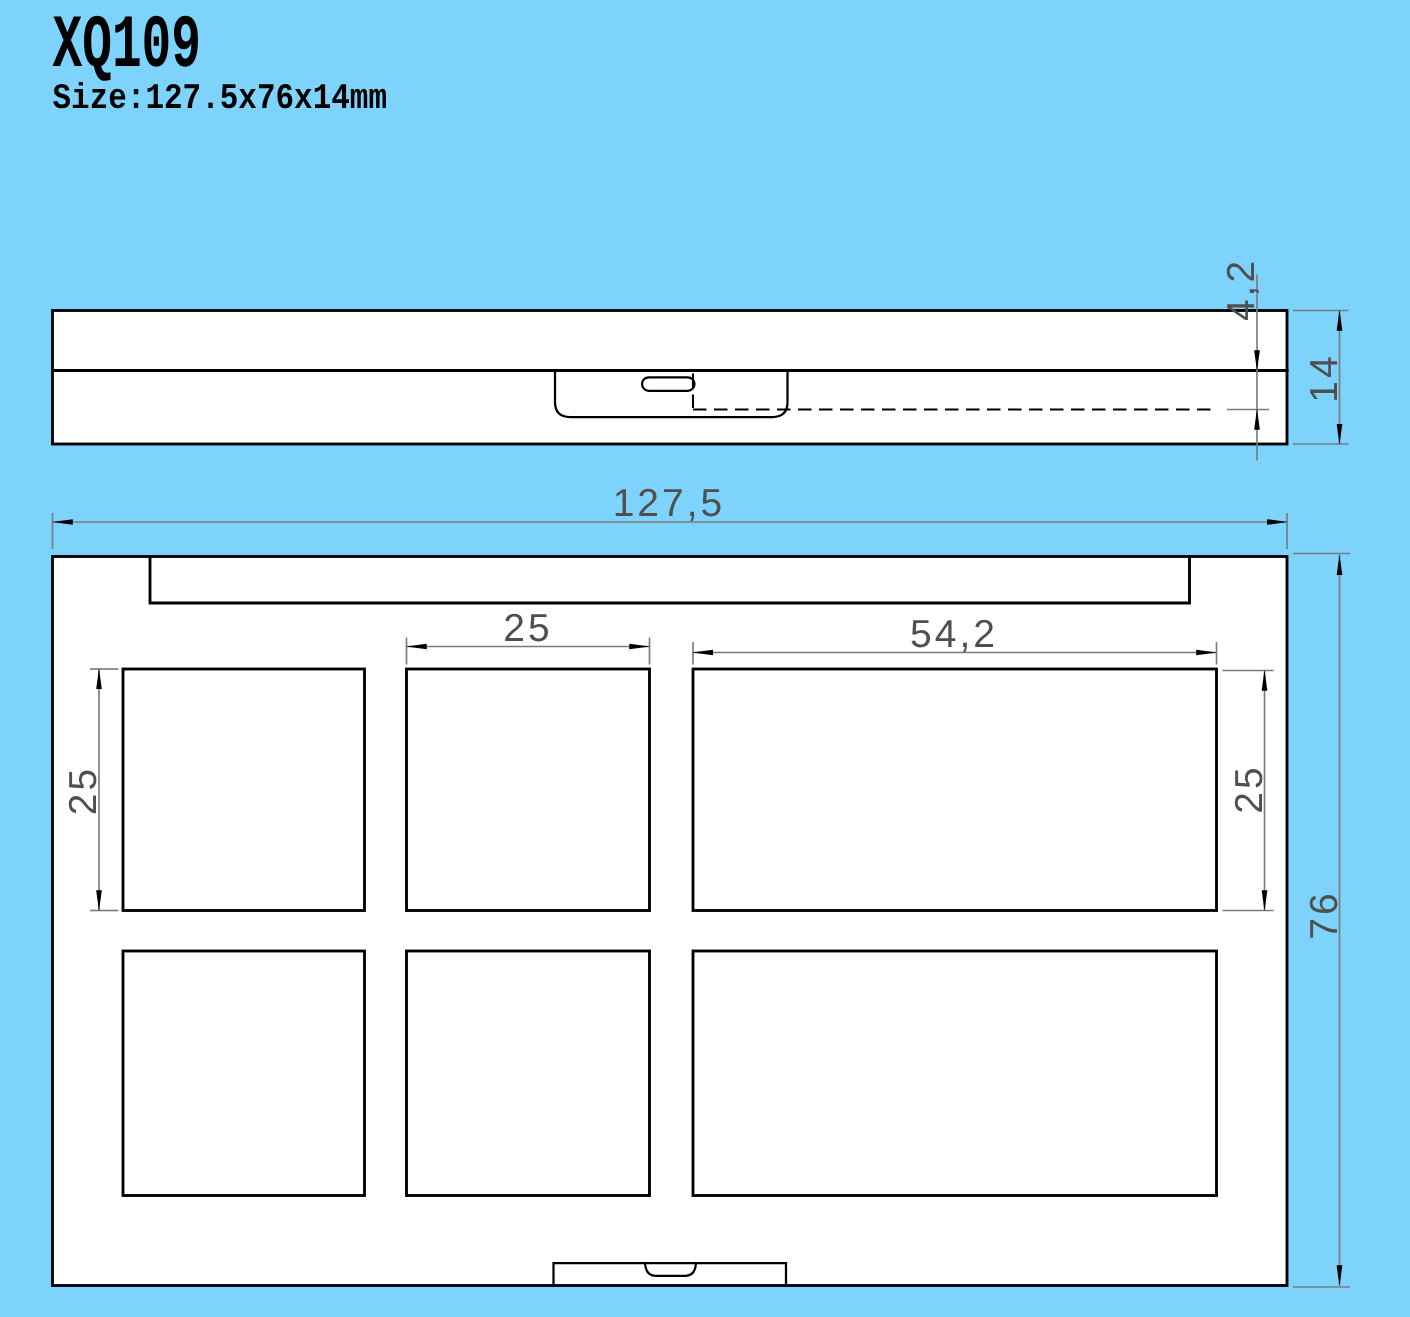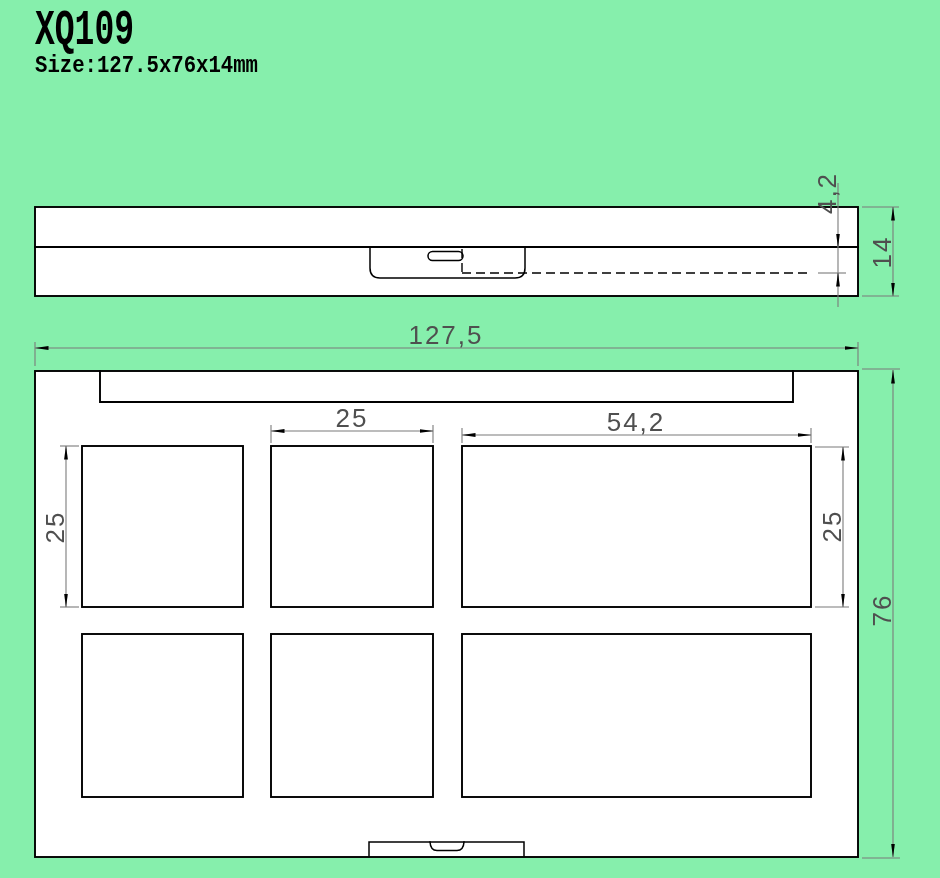--- a/index.html
+++ b/index.html
@@ -1,19 +1,19 @@
 <!DOCTYPE html>
 <html style="--c-object: #000000; --c-dim: #7b7b7b; --c-dimtext: #4f4f4f;"><head>
 <meta charset="utf-8">
 <style>
   html,body{margin:0;padding:0;background:#ffffff;}
   .canvas{
     position:relative;
     width:940px;height:878px;
-    background:#86efac;
+    background:#7dd3fc;
     font-family:"Liberation Sans",sans-serif;
     overflow:hidden;
   }
   svg{position:absolute;left:0;top:0;}
   
   .oline{stroke:var(--c-object,#000);fill:none;stroke-width:1.9;stroke-linecap:square;}
   .oline-fill{stroke:var(--c-object,#000);fill:#ffffff;stroke-width:1.9;}
   .oline-thin{stroke:var(--c-object,#000);fill:none;stroke-width:1.5;stroke-linecap:square;}
   .hline{stroke:var(--c-object,#000);fill:none;stroke-width:1.4;stroke-dasharray:9 5;}
   

